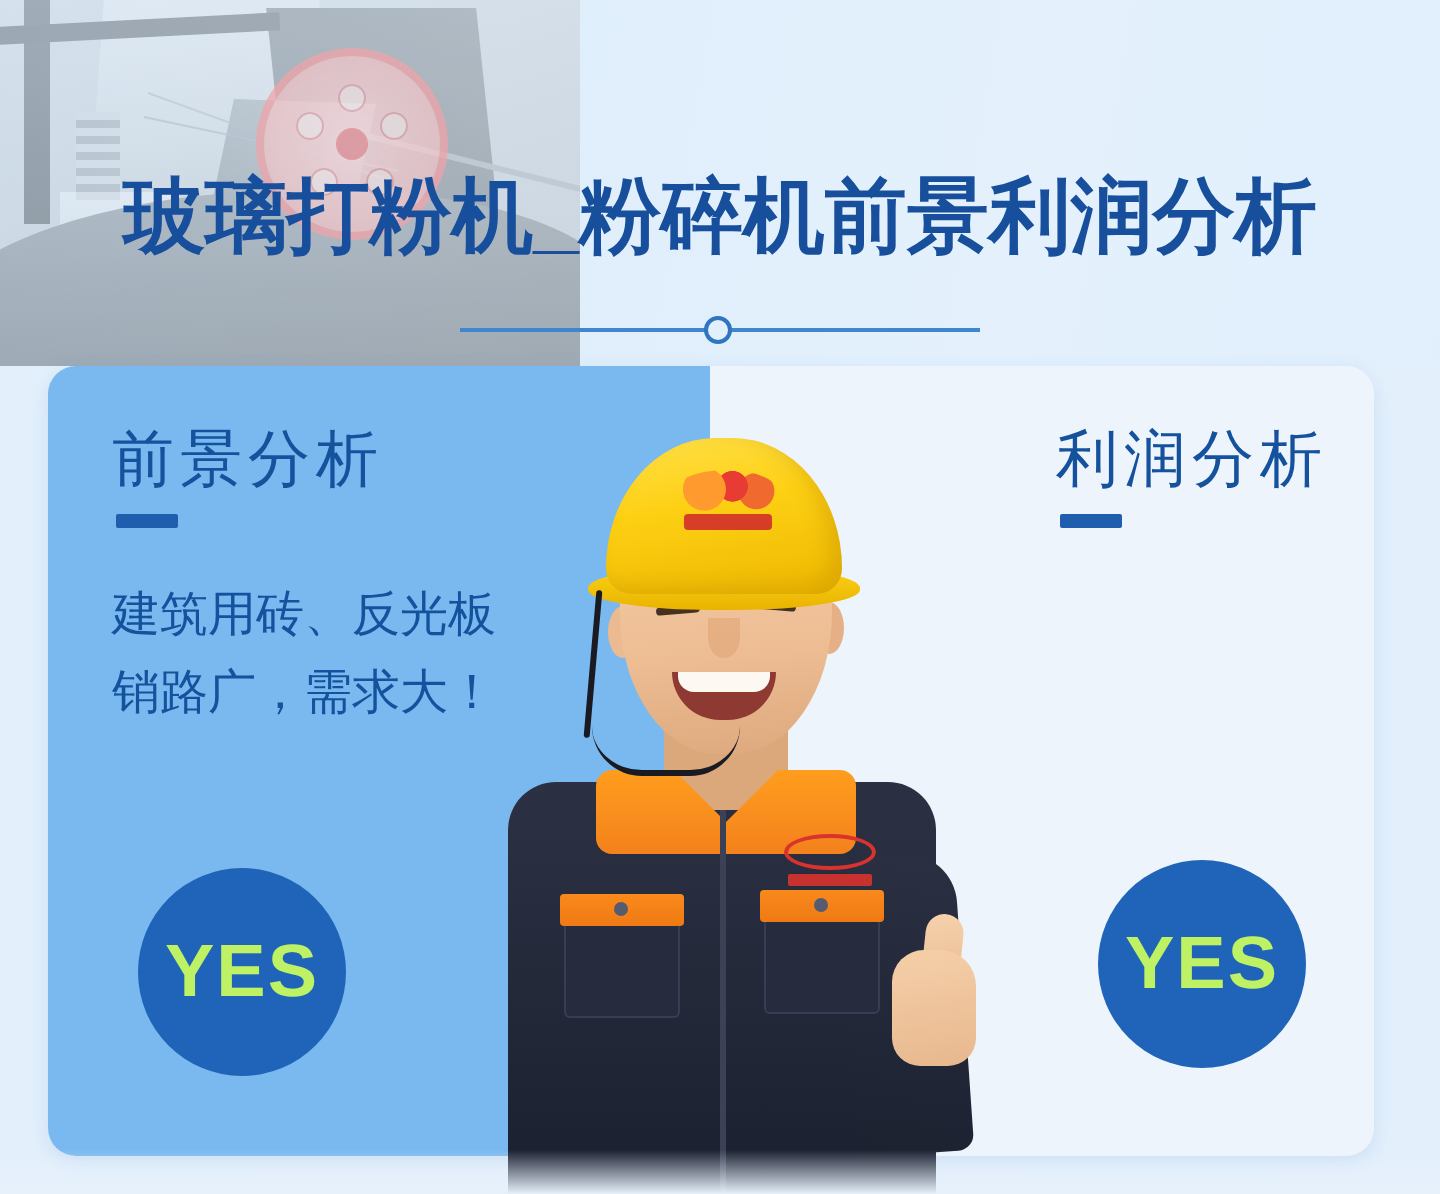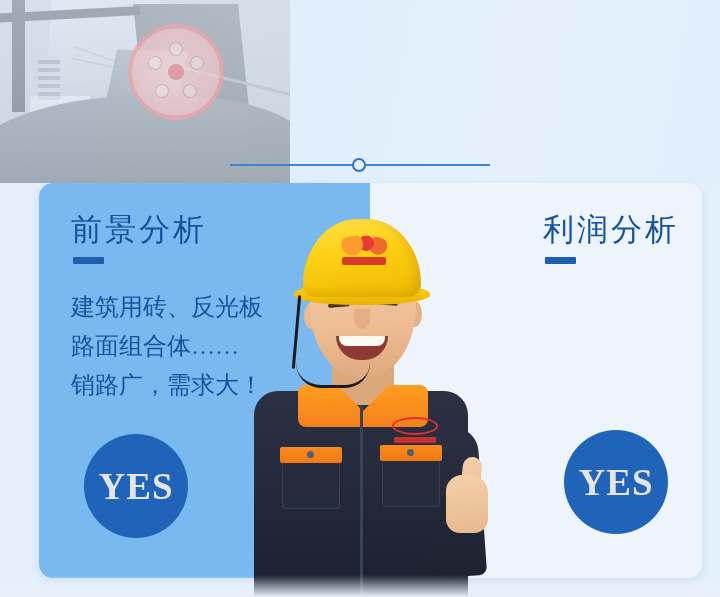--- a/index.html
+++ b/index.html
@@ -186,27 +186,26 @@
     width: 14px; height: 14px;
     border-radius: 50%;
     border: 2px solid #2f75bf;
     background: #e2effc;
     box-sizing: border-box;
   }
 
   
   .card {
     position: absolute;
-    left: 39px; top: 183px;
+    left: 24px; top: 183px;
     width: 663px;
     height: 395px;
     border-radius: 14px;
     overflow: hidden;
     box-shadow: 0 3px 10px rgba(90,140,200,0.18);
-    font-family: Liberation Serif, serif;
   }
   .card-left {
     position: absolute;
     left: 0; top: 0;
     width: 331px; height: 395px;
     background: #79b9ef;
   }
   .card-right {
     position: absolute;
     left: 331px; top: 0;
@@ -251,21 +250,21 @@
   }
   .lines-right .indent { padding-left: 50px; }
   .hl { color: #e8413a; }
 
   
   .yes-badge {
     position: absolute;
     width: 104px; height: 104px;
     border-radius: 50%;
     background: #1f64b8;
-    color: #e5e5e5;
+    color: #bef264;
     font-size: 37px;
     font-weight: bold;
     letter-spacing: 1px;
     display: flex;
     align-items: center;
     justify-content: center;
   }
   .yes-left  { left: 45px; top: 251px; }
   .yes-right { left: 194px; top: 247px; }
 
@@ -523,36 +522,36 @@
 
     <div class="flywheel">
       <div class="fw-hole" style="left:50%; top:24%;"></div>
       <div class="fw-hole" style="left:74%; top:40%;"></div>
       <div class="fw-hole" style="left:66%; top:72%;"></div>
       <div class="fw-hole" style="left:34%; top:72%;"></div>
       <div class="fw-hole" style="left:26%; top:40%;"></div>
     </div>
 
 
+    <div class="main-title">玻璃打粉机_粉碎机前景利润分析</div>
 
     <div class="divider">
       <div class="divider-line"></div>
       <div class="divider-dot"></div>
     </div>
   </div>
 
   <div class="card">
 
     <div class="card-left">
       <div class="panel-heading heading-left">前景分析</div>
       <div class="heading-bar bar-left"></div>
 
       <div class="panel-lines lines-left">
         <div>建筑用砖、反光板</div>
-        <div>路面组合体……</div>
         <div>销路广，需求大！</div>
       </div>
 
       <div class="yes-badge yes-left">YES</div>
     </div>
 
     <div class="card-right">
       <div class="panel-heading heading-right">利润分析</div>
       <div class="heading-bar bar-right"></div>
 

